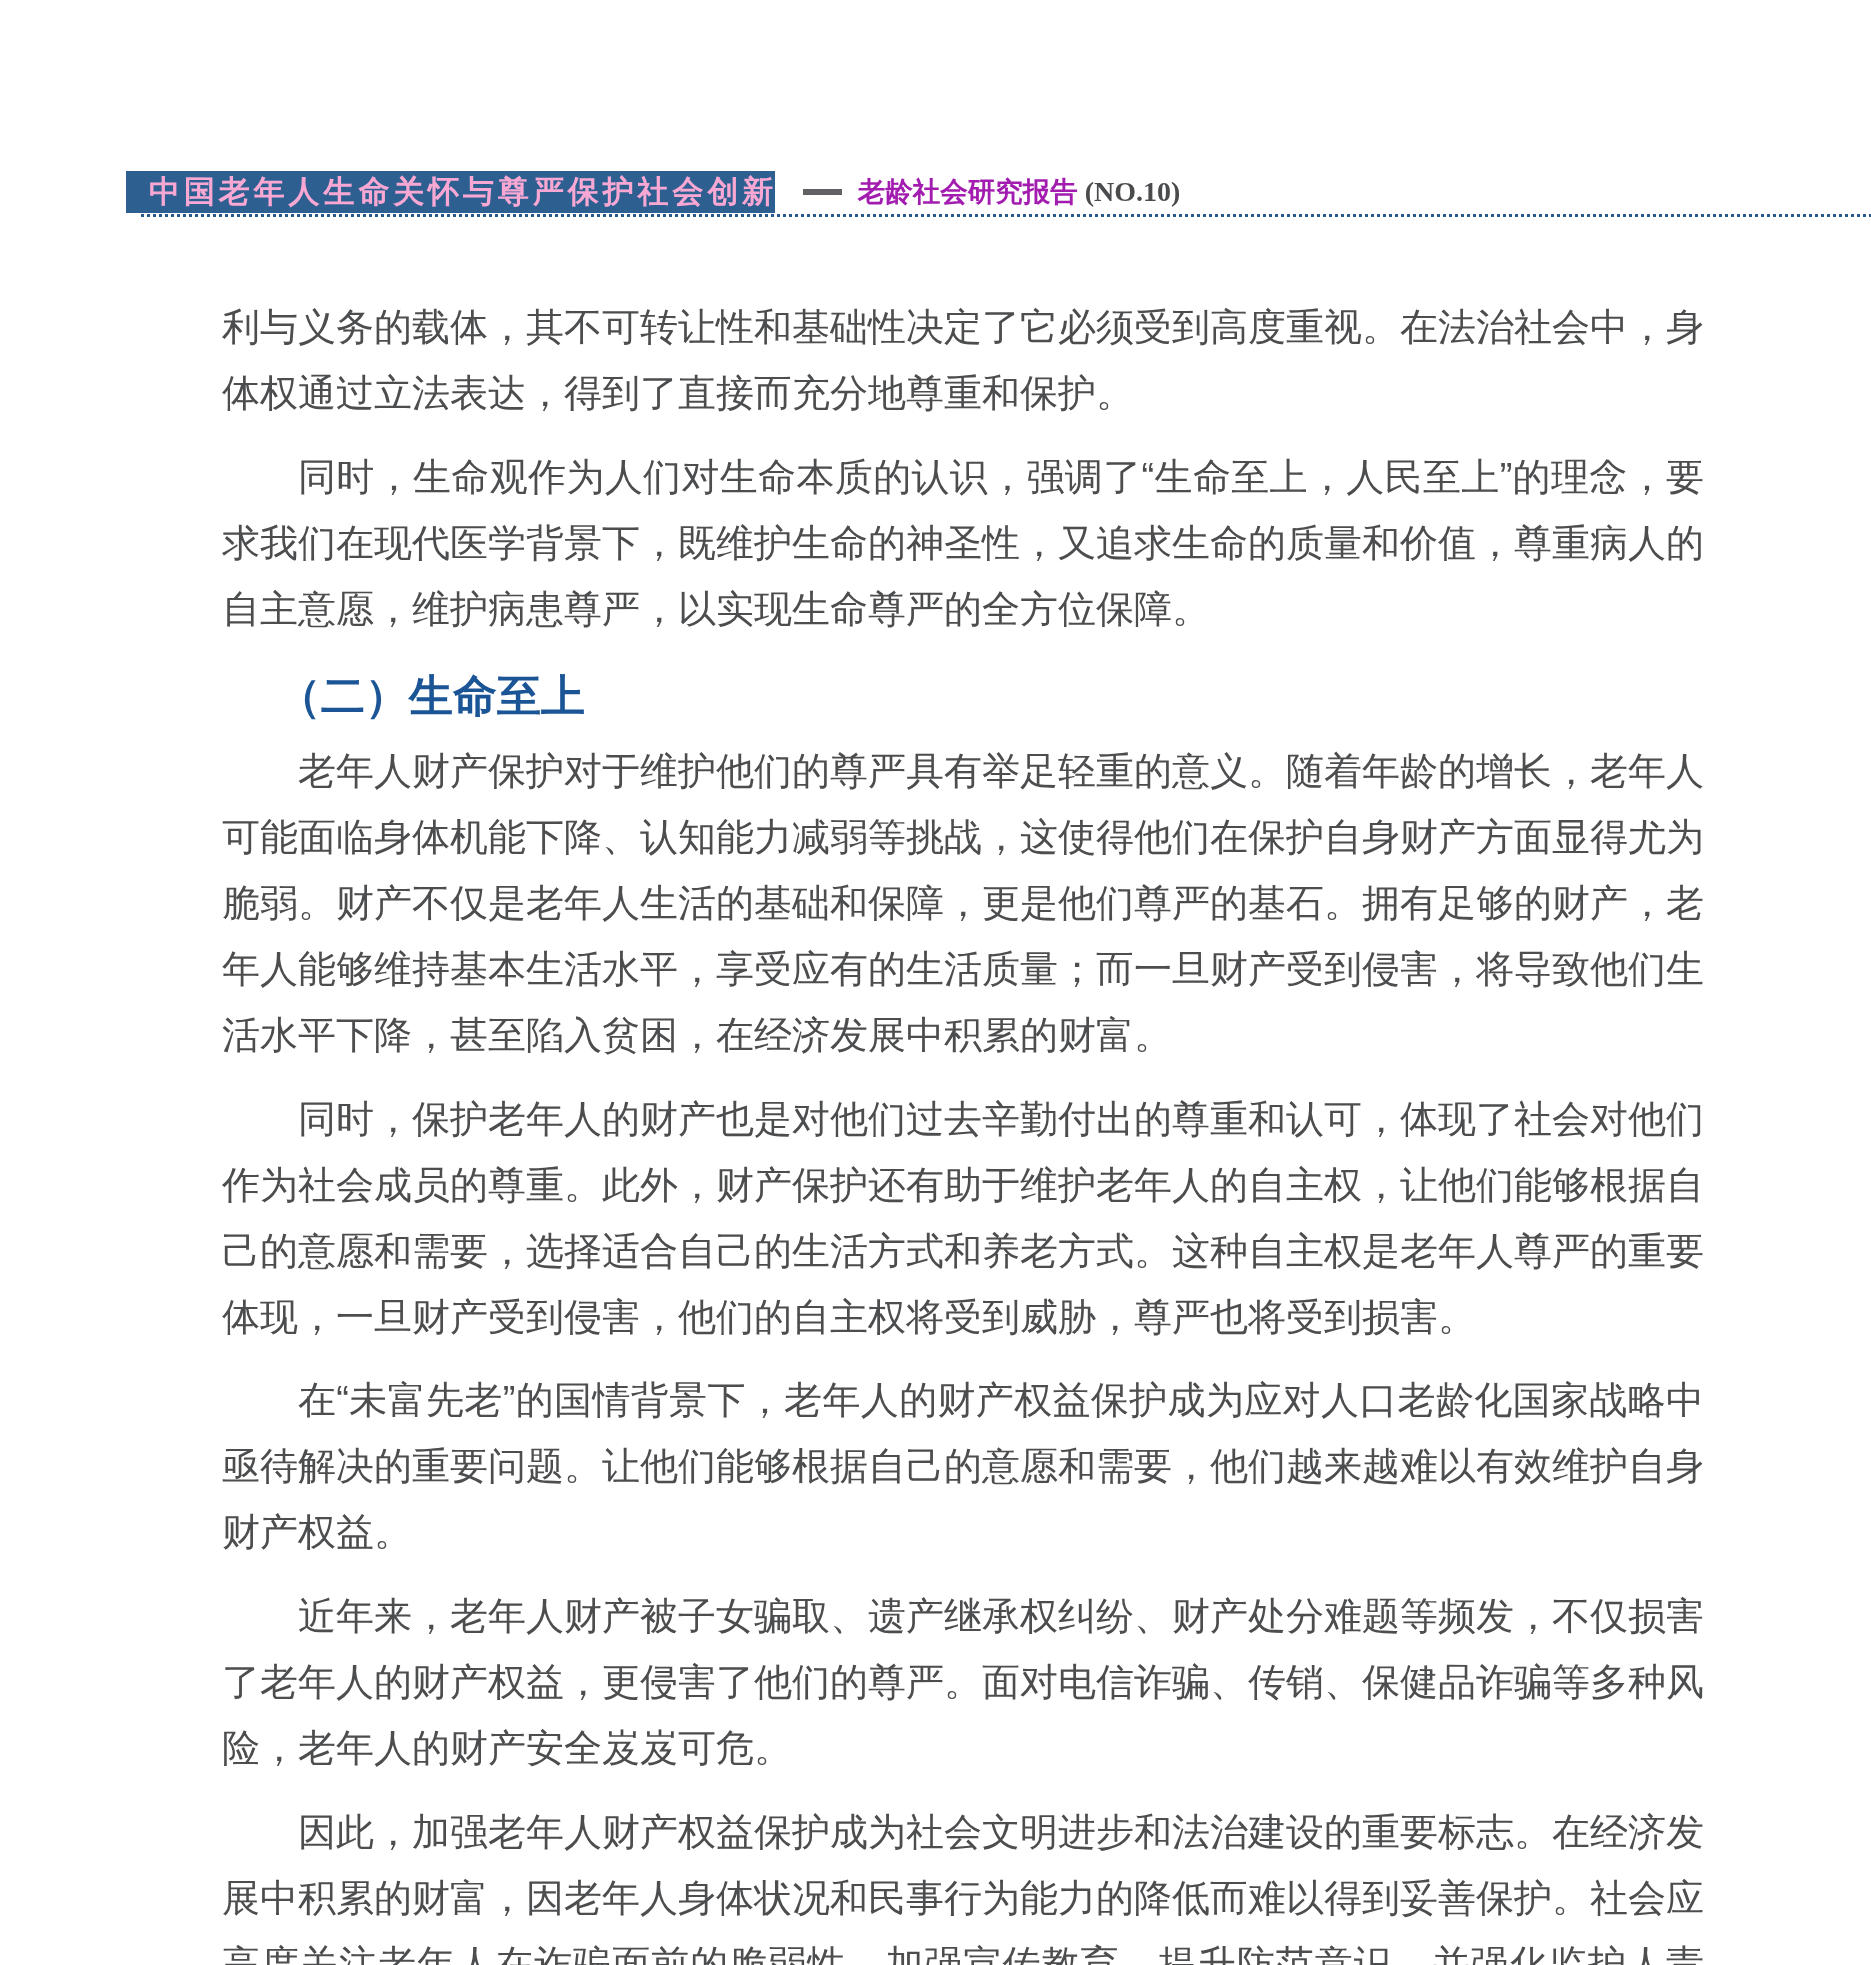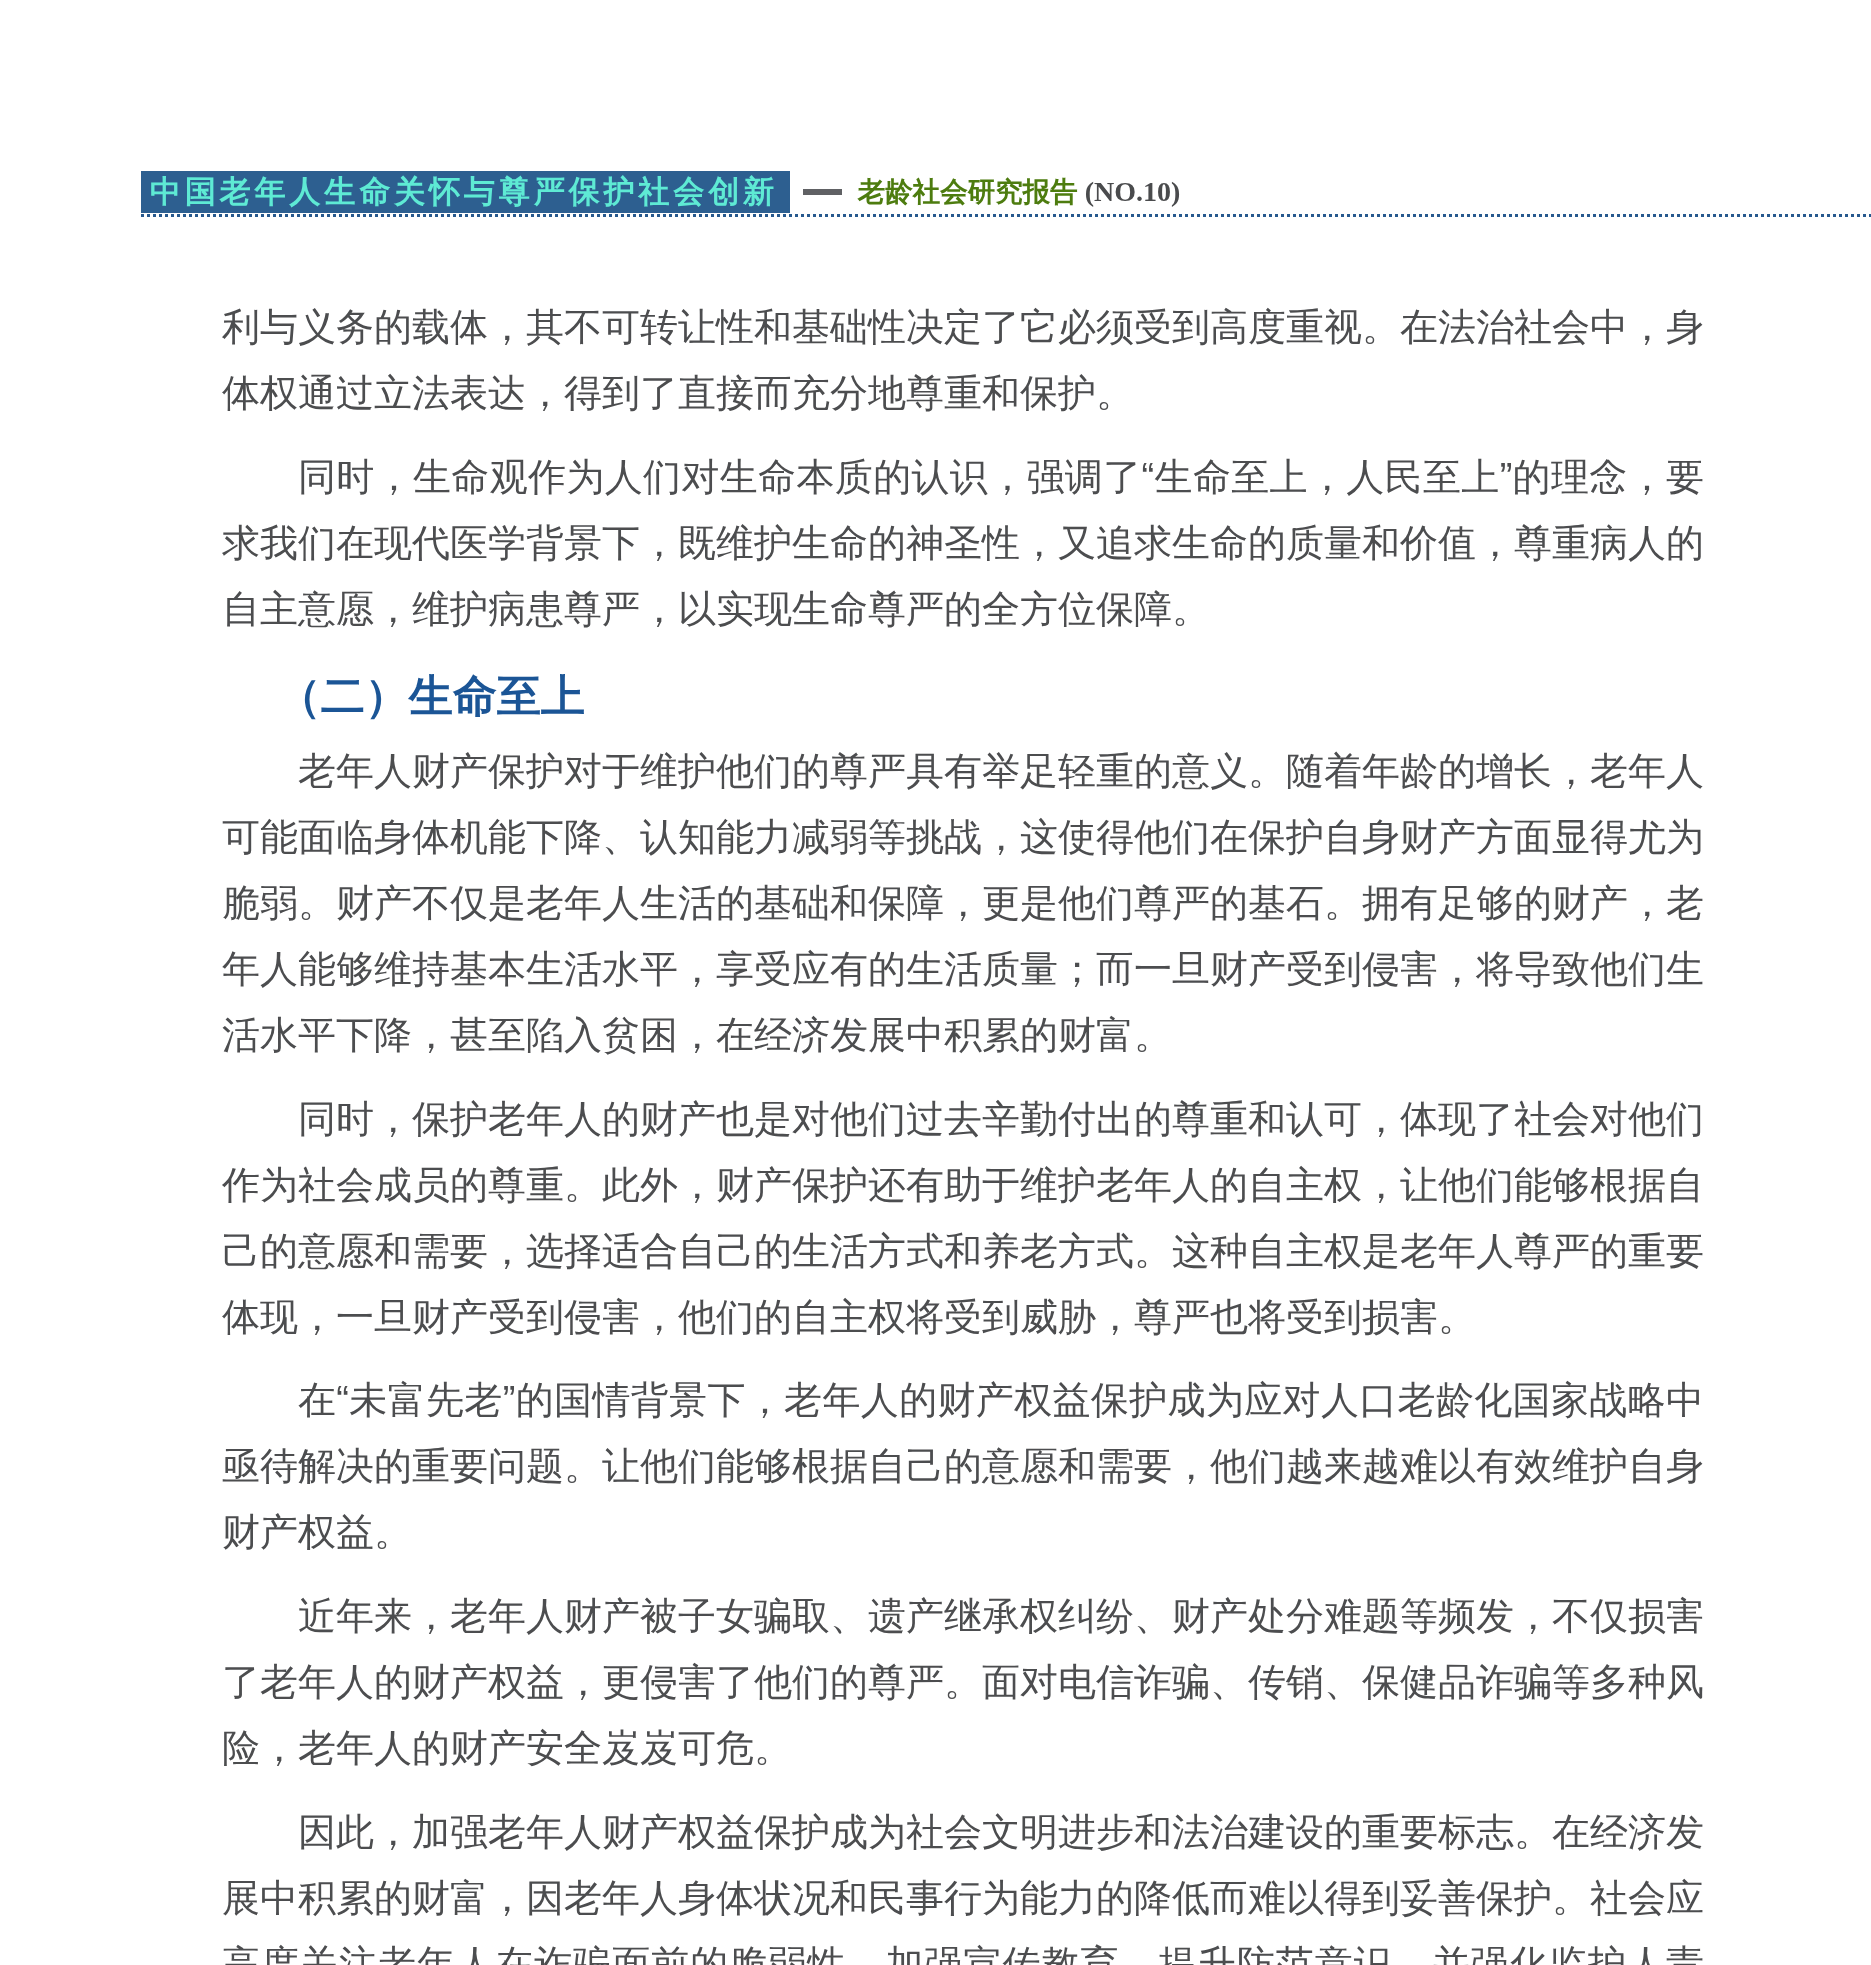--- a/index.html
+++ b/index.html
@@ -17,31 +17,31 @@
     position: absolute;
     left: 141px;
     right: 0;
     top: 214px;
     height: 0;
     border-top: 3.5px dotted #27598e;
     z-index: 1;
   }
   .header-banner {
     position: absolute;
-    left: 141px;
+    left: 126px;
     top: 171px;
     width: 649px;
     height: 42px;
     background: #2d5f90;
-    color: #5eead4;
+    color: #f9a8d4;
     font-weight: bold;
     font-size: 31px;
     line-height: 42px;
     letter-spacing: 3.9px;
-    padding-left: 9px;
+    padding-left: 23px;
     box-sizing: border-box;
     white-space: nowrap;
     z-index: 2;
   }
   .header-right {
     position: absolute;
     left: 803px;
     top: 171px;
     height: 42px;
     display: flex;
@@ -52,21 +52,21 @@
   .header-dash {
     display: inline-block;
     width: 39px;
     height: 6.7px;
     background: #606164;
     margin-right: 15.7px;
   }
   .report-title-cjk {
     font-size: 27.5px;
     font-weight: bold;
-    color: #4d7c0f;
+    color: #a21caf;
   }
   .report-title-no {
     font-family: "Liberation Serif", "DejaVu Serif", serif;
     font-size: 28px;
     font-weight: bold;
     color: #4a4b4d;
     margin-left: 7px;
   }
 
   

